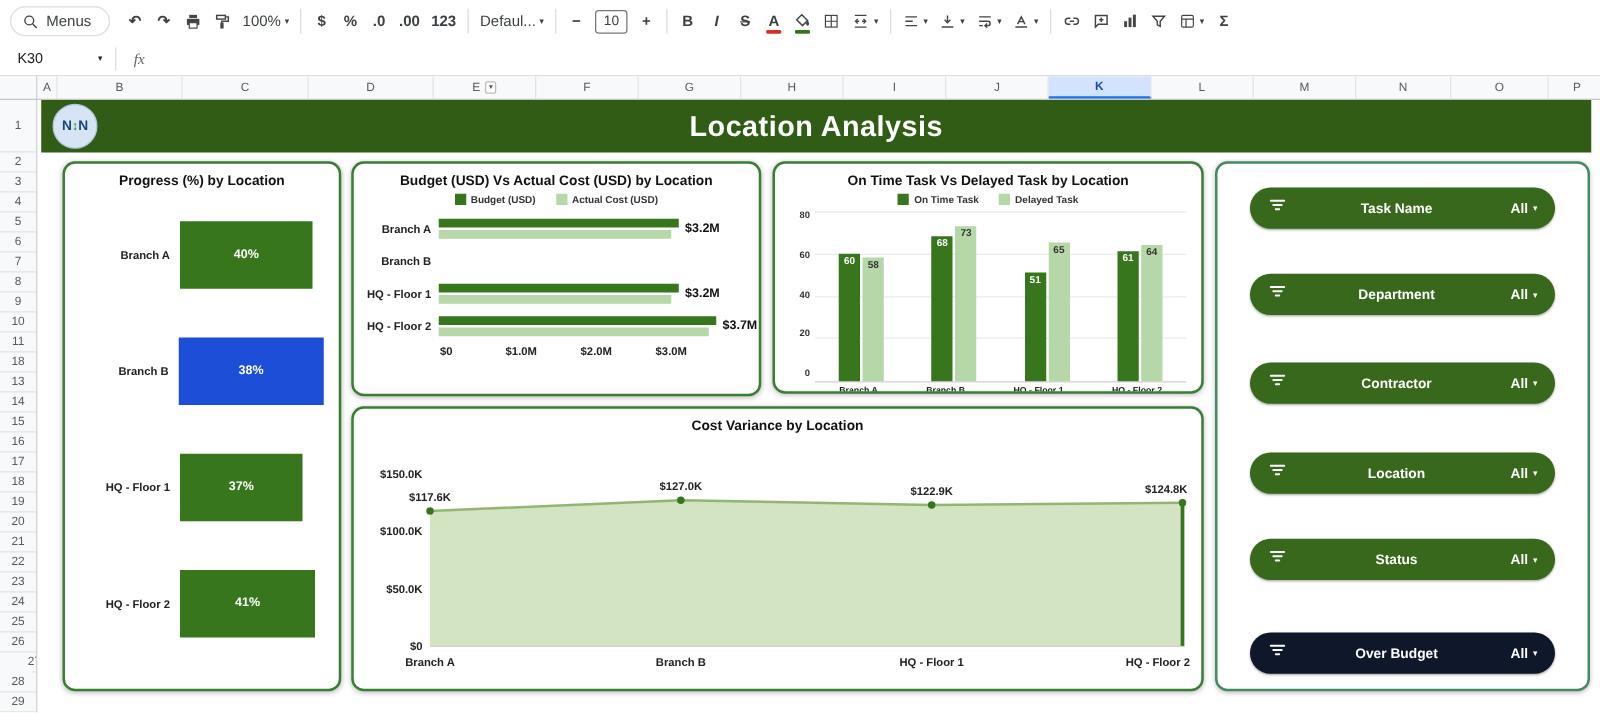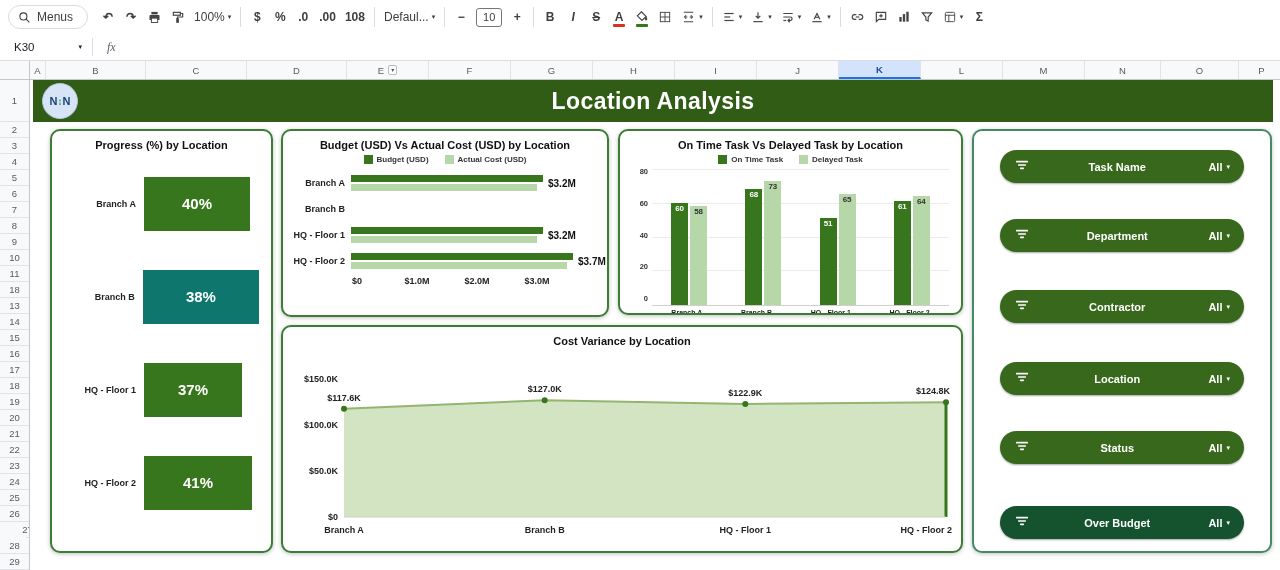--- a/index.html
+++ b/index.html
@@ -71,21 +71,21 @@
   .legend{display:flex;justify-content:center;gap:16px;font-size:8px;font-weight:bold;
     color:#333;margin-top:4px;align-items:center}
   .legend .sw{width:9px;height:9px;margin-right:4px;display:inline-block}
   .legend .li{display:flex;align-items:center}
 
   
   .p1body{display:flex;flex-direction:column;justify-content:space-around;height:calc(100% - 32px);padding:6px 12px 10px 6px}
   .prog-row{display:flex;align-items:center}
   .prog-lbl{width:86px;text-align:right;padding-right:8px;font-size:9px;font-weight:bold;color:#222}
   .prog-bar{height:54px;display:flex;align-items:center;justify-content:center;
-    color:#fff;font-size:15px;font-weight:bold}
+    color:#fff;font-size:10px;font-weight:bold}
 
   
   #p2body{padding:6px 10px 0 10px}
   .b2row{display:flex;align-items:center;height:26px}
   .b2lbl{width:58px;text-align:right;padding-right:6px;font-size:9px;font-weight:bold;color:#222}
   .b2bars{position:relative;flex:1;height:18px}
   .b2bar{position:absolute;left:0;height:7px}
   .b2val{position:absolute;top:50%;transform:translateY(-50%);font-size:10px;font-weight:bold;color:#111;white-space:nowrap}
   .b2axis{position:relative;height:15px;margin-left:64px}
   .b2tick{position:absolute;top:2px;transform:translateX(-50%);font-size:9px;font-weight:bold;color:#222}
@@ -148,21 +148,21 @@
             <rect x="10" y="15" width="2.5" height="6" fill="#444"></rect>
           </svg>
         </span>
       </div>
       <div class="tbtn txt">100%<span class="caret">▾</span></div>
       <div class="sep"></div>
       <div class="tbtn glyph">$</div>
       <div class="tbtn glyph">%</div>
       <div class="tbtn glyph">.0</div>
       <div class="tbtn glyph">.00</div>
-      <div class="tbtn glyph">108</div>
+      <div class="tbtn glyph">123</div>
       <div class="sep"></div>
       <div class="tbtn txt">Defaul...<span class="caret">▾</span></div>
       <div class="sep"></div>
       <div class="tbtn glyph">−</div>
       <div class="tbtn size-box">10</div>
       <div class="tbtn glyph">+</div>
       <div class="sep"></div>
       <div class="tbtn glyph bold">B</div>
       <div class="tbtn glyph italic">I</div>
       <div class="tbtn glyph strike">S</div>
@@ -391,21 +391,21 @@
 
       <div class="panel" id="panel1">
         <div class="panel-title">Progress (%) by Location</div>
         <div class="p1body" id="p1body">
             <div class="prog-row">
               <div class="prog-lbl">Branch A</div>
               <div class="prog-bar" style="width: 106px; background: rgb(56, 118, 29);">40%</div>
             </div>
             <div class="prog-row">
               <div class="prog-lbl">Branch B</div>
-              <div class="prog-bar" style="width: 118px; background: #0f766e;">38%</div>
+              <div class="prog-bar" style="width: 118px; background: #1d4ed8;">38%</div>
             </div>
             <div class="prog-row">
               <div class="prog-lbl">HQ - Floor 1</div>
               <div class="prog-bar" style="width: 98px; background: rgb(56, 118, 29);">37%</div>
             </div>
             <div class="prog-row">
               <div class="prog-lbl">HQ - Floor 2</div>
               <div class="prog-bar" style="width: 108px; background: rgb(56, 118, 29);">41%</div>
             </div>
           </div>
@@ -585,21 +585,21 @@
           <div class="pill" style="top: 300px; background: rgb(56, 104, 27);">
             <span><svg width="16" height="16" viewBox="0 0 24 24" stroke="#fff" stroke-width="2.4" stroke-linecap="round">
                 <line x1="4" y1="7" x2="20" y2="7"></line>
                 <line x1="7" y1="12" x2="17" y2="12"></line>
                 <line x1="10" y1="17" x2="14" y2="17"></line>
               </svg></span>
             <span class="lbl">Status</span>
             <span class="val">All</span>
             <span class="caret">▾</span>
           </div>
-          <div class="pill" style="top: 375px; background: #14532d;">
+          <div class="pill" style="top: 375px; background: #0f172a;">
             <span><svg width="16" height="16" viewBox="0 0 24 24" stroke="#fff" stroke-width="2.4" stroke-linecap="round">
                 <line x1="4" y1="7" x2="20" y2="7"></line>
                 <line x1="7" y1="12" x2="17" y2="12"></line>
                 <line x1="10" y1="17" x2="14" y2="17"></line>
               </svg></span>
             <span class="lbl">Over Budget</span>
             <span class="val">All</span>
             <span class="caret">▾</span>
           </div>
         </div>

